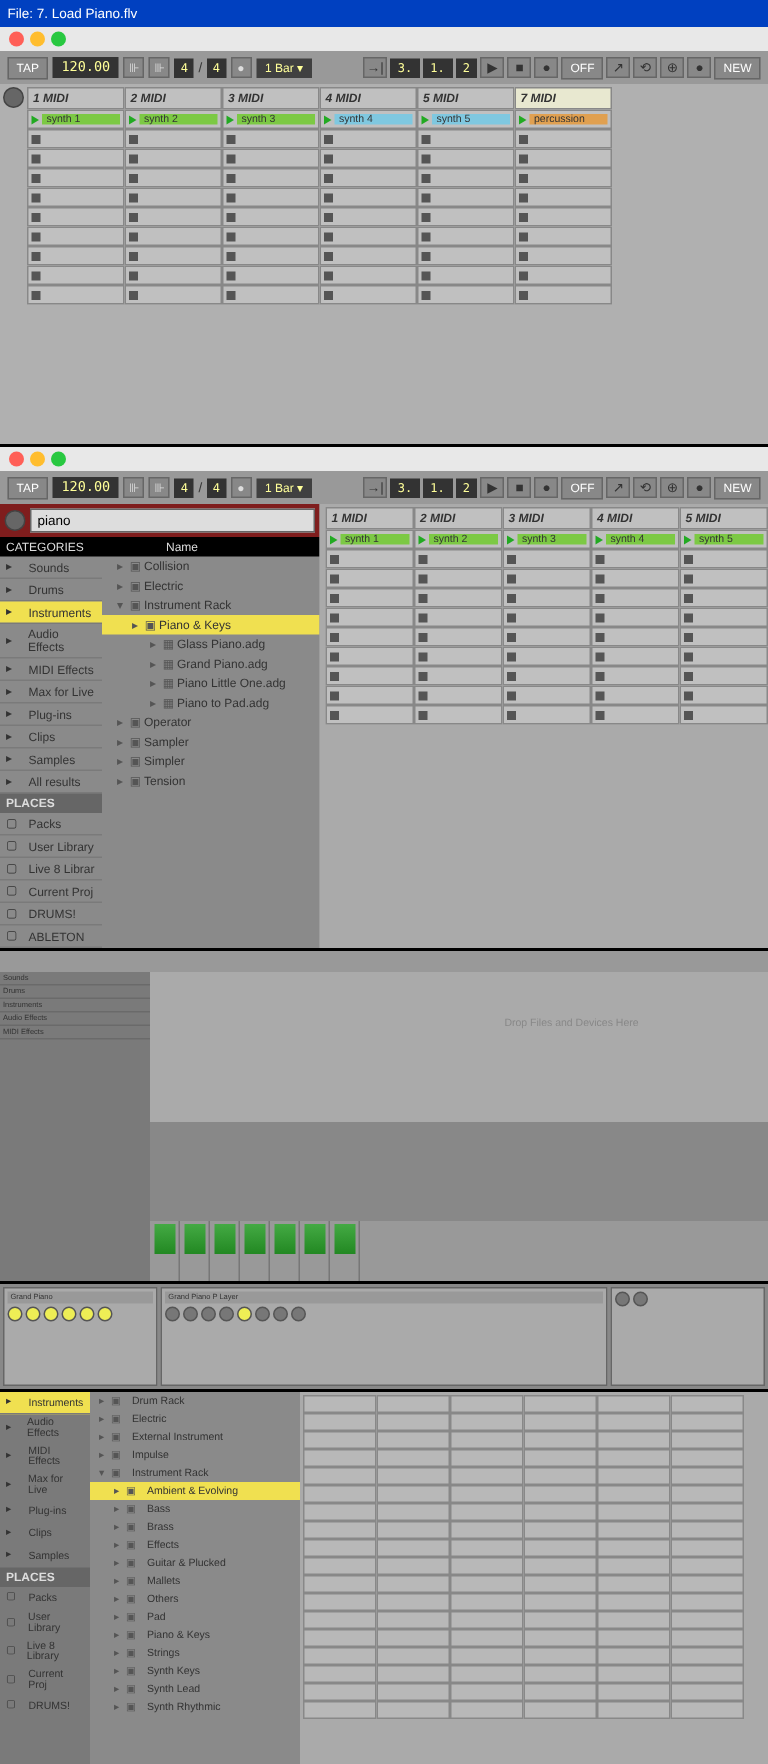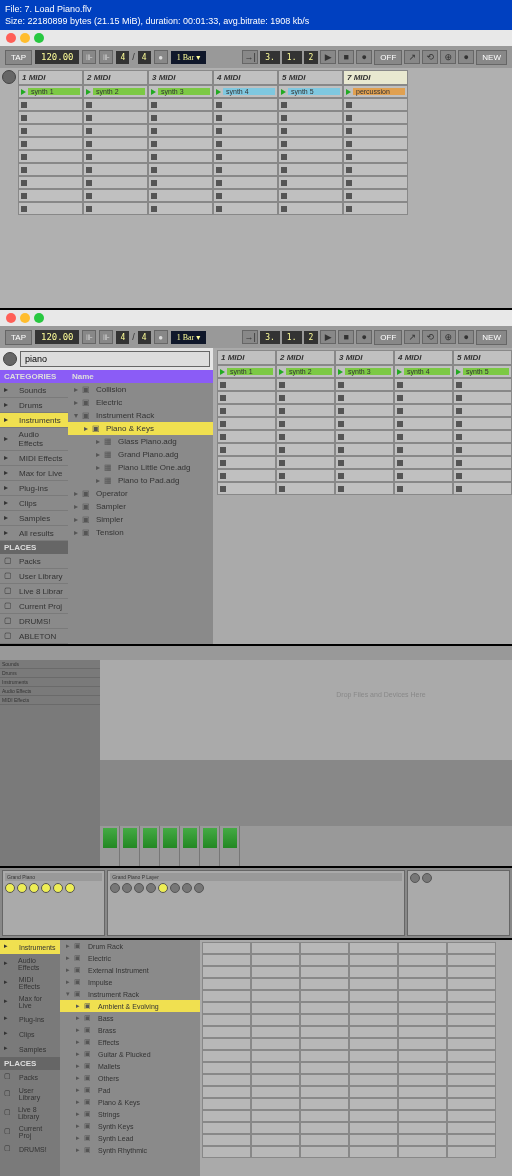--- a/index.html
+++ b/index.html
@@ -14,21 +14,21 @@
   .tl-r { background: #ff5f57; }
   .tl-y { background: #ffbd2e; }
   .tl-g { background: #28c840; }
   
   
   .toolbar { background: #999; padding: 3px 5px; display: flex; align-items: center; gap: 3px; height: 22px; }
   .tap { background: #888; color: #fff; padding: 2px 5px; font-size: 8px; border: 1px solid #666; }
   .tempo { background: #333; color: #ff9; padding: 2px 6px; font-size: 9px; font-family: monospace; }
   .tb-btn { background: #888; border: 1px solid #666; width: 14px; height: 14px; color: #ddd; font-size: 8px; display: flex; align-items: center; justify-content: center; }
   .tb-val { background: #333; color: #ff9; padding: 2px 4px; font-size: 8px; font-family: monospace; }
-  .tb-loop { background: #0f172a; color: #ff9; padding: 2px 6px; font-size: 8px; font-family: Liberation Serif, serif; }
+  .tb-loop { background: #404040; color: #ff9; padding: 2px 6px; font-size: 8px; }
   .tb-right { margin-left: auto; display: flex; gap: 2px; align-items: center; }
   .tb-num { background: #333; color: #ff9; padding: 2px 5px; font-size: 8px; font-family: monospace; }
   .tb-icon { background: #888; border: 1px solid #666; width: 16px; height: 14px; display: flex; align-items: center; justify-content: center; }
   
   
   .session { background: #b0b0b0; min-height: 240px; position: relative; }
   .circ-btn { position: absolute; top: 2px; left: 2px; width: 14px; height: 14px; border-radius: 50%; background: #666; border: 1px solid #444; }
   .tracks { display: flex; margin-left: 18px; padding-top: 2px; }
   .track { width: 65px; }
   .track-head { background: #c0c0c0; border: 1px solid #888; padding: 2px 3px; font-size: 8px; font-weight: bold; font-style: italic; }
@@ -38,25 +38,25 @@
   .clip-play { width: 0; height: 0; border-left: 5px solid #2a2; border-top: 3px solid transparent; border-bottom: 3px solid transparent; margin-right: 2px; }
   .clip-name { background: #7cc944; padding: 0 3px; font-size: 7px; flex: 1; }
   .clip-name.blue { background: #7fc8e0; }
   .clip-name.orange { background: #e0a050; }
   .clip.empty { }
   .clip-stop { width: 6px; height: 6px; background: #555; }
   
   
   .browser-section { display: flex; background: #999; }
   .browser-left { width: 218px; background: #8a8a8a; }
-  .search-bar { display: flex; align-items: center; padding: 3px; background: #e5e5e5; }
+  .search-bar { display: flex; align-items: center; padding: 3px; background: #7f1d1d; }
   .search-circ { width: 14px; height: 14px; border-radius: 50%; background: #666; border: 1px solid #444; margin-right: 3px; }
   .search-input { flex: 1; background: #ddd; border: 1px solid #666; padding: 2px 4px; font-size: 9px; }
   
-  .cat-hdr { background: #8b5cf6; color: #ddd; padding: 2px 4px; font-size: 8px; font-weight: bold; display: flex; }
+  .cat-hdr { background: #000000; color: #ddd; padding: 2px 4px; font-size: 8px; font-weight: normal; display: flex; }
   .cat-hdr span:first-child { width: 60px; }
   
   .cat-item { display: flex; align-items: center; padding: 2px 4px; font-size: 8px; border-bottom: 1px solid #7a7a7a; }
   .cat-item.sel { background: #f0e050; }
   .cat-icon { width: 12px; height: 10px; margin-right: 3px; display: inline-block; }
   
   .tree-row { display: flex; align-items: center; padding: 2px 2px 2px 6px; font-size: 8px; }
   .tree-row.hl { background: #f0e050; }
   .tree-arrow { width: 8px; color: #555; }
   .tree-icon { width: 12px; margin-right: 2px; color: #555; }
@@ -95,21 +95,20 @@
   
   .bottom-session .slots { display: flex; flex-wrap: wrap; padding: 2px; }
   .bottom-session .slot-row { display: flex; width: 100%; }
   .bottom-session .slot { width: 49px; height: 12px; border: 1px solid #888; background: #b8b8b8; }
 </style>
 </head>
 <body>
 
 <div class="blue-header">
   <div>File: 7. Load Piano.flv</div>
-  <div>Size: 22180899 bytes (21.15 MiB), duration: 00:01:33, avg.bitrate: 1908 kb/s</div>
 </div>
 
 <div class="traffic">
   <div class="tl tl-r"></div>
   <div class="tl tl-y"></div>
   <div class="tl tl-g"></div>
 </div>
 
 <div class="toolbar">
   <div class="tap">TAP</div>
@@ -408,21 +407,21 @@
         <div class="places-hdr">PLACES</div>
         <div id="places2">
             <div class="cat-item"><span class="cat-icon">▢</span>Packs</div>
             <div class="cat-item"><span class="cat-icon">▢</span>User Library</div>
             <div class="cat-item"><span class="cat-icon">▢</span>Live 8 Librar</div>
             <div class="cat-item"><span class="cat-icon">▢</span>Current Proj</div>
             <div class="cat-item"><span class="cat-icon">▢</span>DRUMS!</div>
             <div class="cat-item"><span class="cat-icon">▢</span>ABLETON</div>
           </div>
       </div>
-      <div style="flex:1;">
+      <div style="flex:1;text-align:right;">
         <div class="cat-hdr">
           <span>Name</span>
         </div>
         <div id="tree2">
             <div class="tree-row tree-indent0 "><span class="tree-arrow">▸</span><span class="tree-icon">▣</span>Collision</div>
             <div class="tree-row tree-indent0 "><span class="tree-arrow">▸</span><span class="tree-icon">▣</span>Electric</div>
             <div class="tree-row tree-indent0 "><span class="tree-arrow">▾</span><span class="tree-icon">▣</span>Instrument Rack</div>
             <div class="tree-row tree-indent1 hl"><span class="tree-arrow">▸</span><span class="tree-icon">▣</span>Piano &amp; Keys</div>
             <div class="tree-row tree-indent2 "><span class="tree-arrow">▸</span><span class="tree-icon">▦</span>Glass Piano.adg</div>
             <div class="tree-row tree-indent2 "><span class="tree-arrow">▸</span><span class="tree-icon">▦</span>Grand Piano.adg</div>

